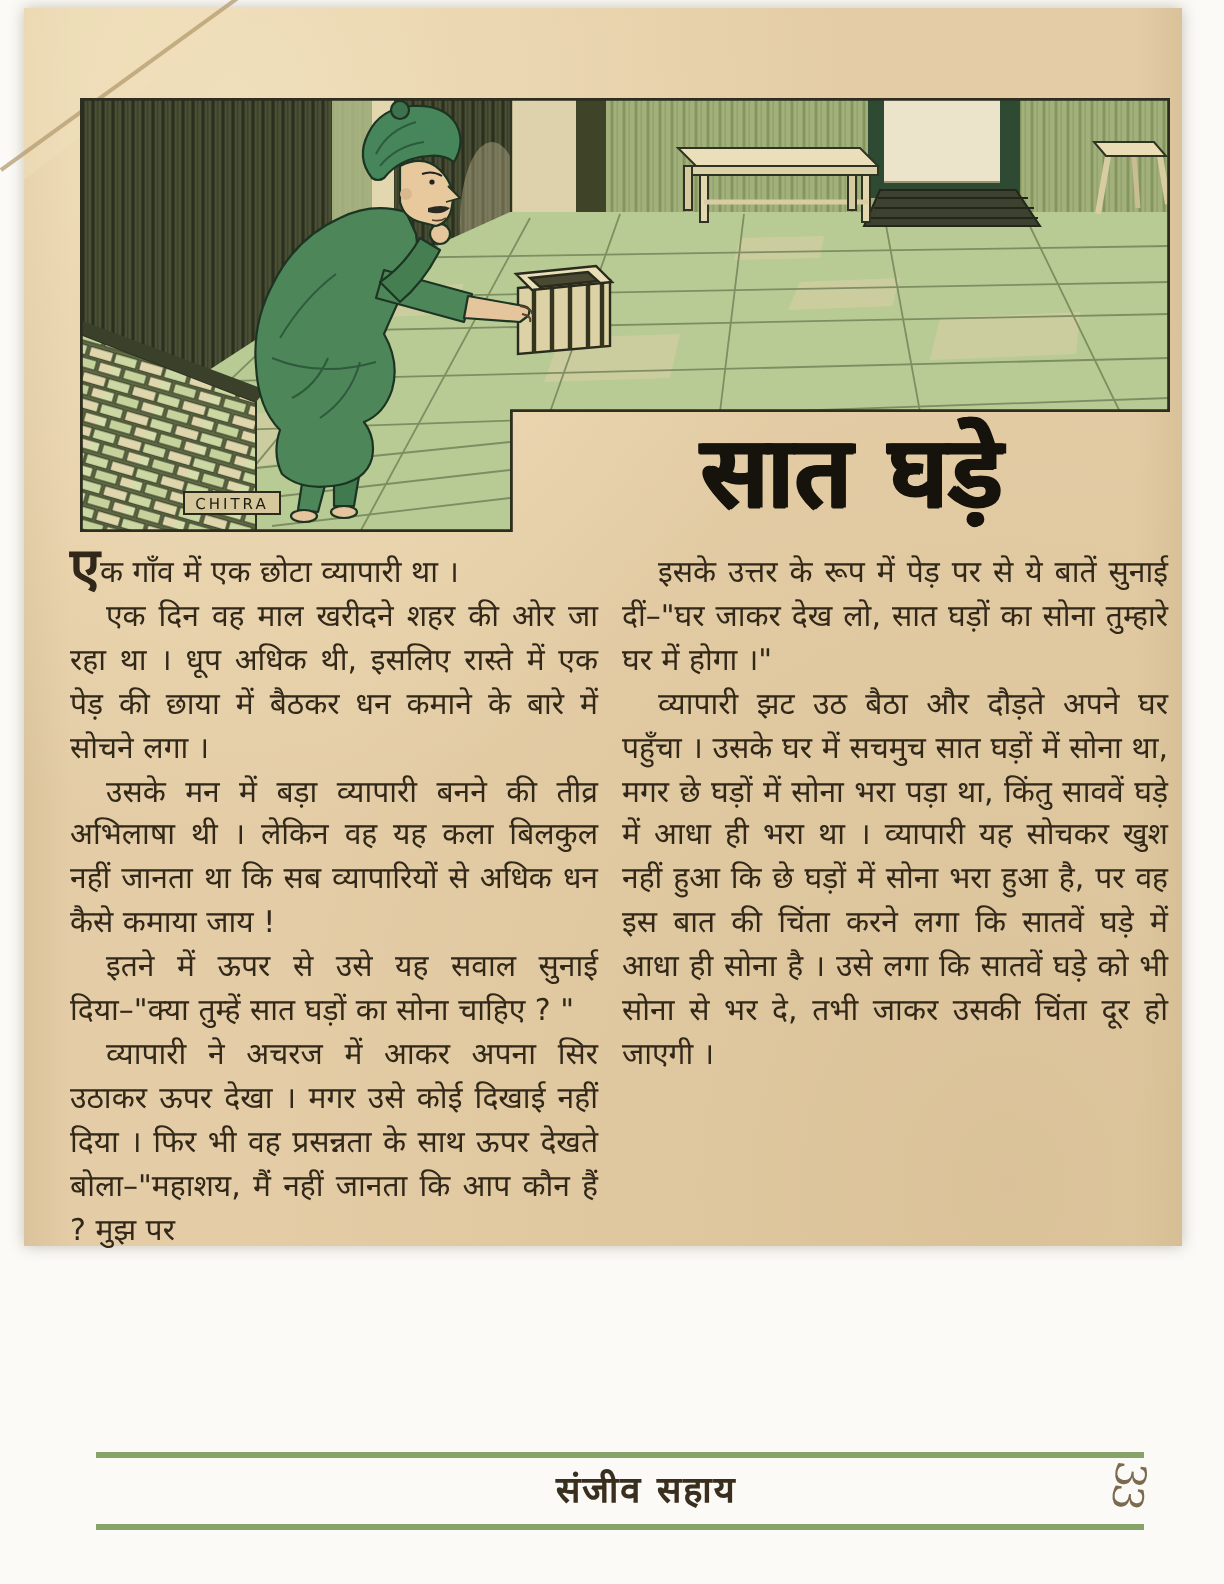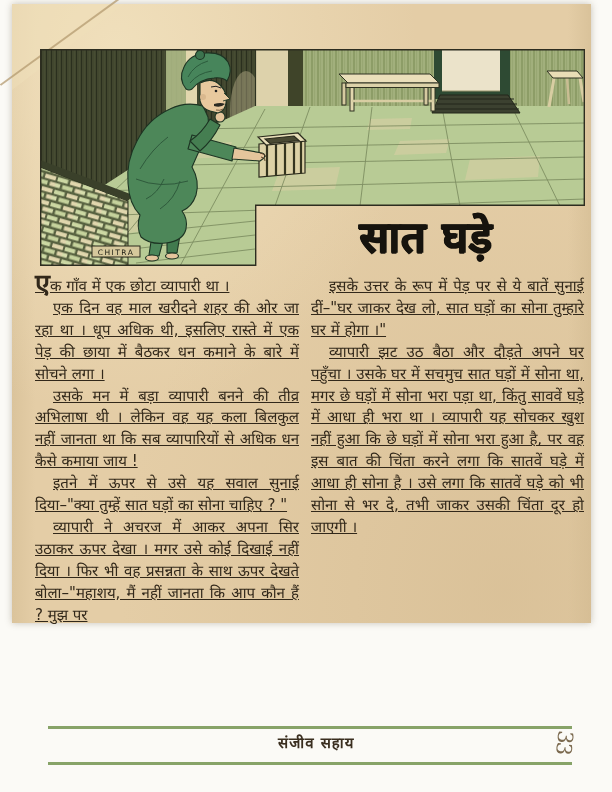--- a/index.html
+++ b/index.html
@@ -21,43 +21,43 @@
     position:absolute;left:-26px;top:36px;width:150px;height:1.5px;
     background:rgba(180,155,112,.75);transform:rotate(-36deg);
   }
   .crease-tri{
     position:absolute;left:0;top:0;width:0;height:0;opacity:.45;
     border-left:112px solid #f0e0ba;border-bottom:86px solid transparent;
   }
   .illustration{position:absolute;left:28px;top:45px;}
   .story-title{
     position:absolute;left:255px;top:200px;width:318px;margin:0;
-    text-align:center;font-size:43px;font-weight:bold;color:#16130d;
+    text-align:center;font-size:49px;font-weight:bold;color:#16130d;
     letter-spacing:1px;line-height:66px;
     text-shadow:1.3px 0 0 #16130d, -0.6px 0 0 #16130d, 0 0.7px 0 #16130d;
   }
   .col{
     position:absolute;top:272px;text-align:justify;
     font-size:15px;line-height:21.9px;color:#32281a;
     text-rendering:optimizeLegibility;
   }
   .col-left{left:23px;width:264px;}
   .col-right{left:299px;width:273px;}
-  .col p{margin:0;text-indent:18px;text-decoration:underline;}
+  .col p{margin:0;text-indent:18px;}
   .col p.flush{text-indent:0;}
   .dropcap{
     font-size:27px;font-weight:bold;line-height:0;position:relative;top:2px;
   }
   .rule{
     position:absolute;left:36px;width:524px;height:2.5px;background:#87a368;
   }
   .rule-top{top:722px;}
   .rule-bottom{top:758px;}
   .author{
-    position:absolute;left:266px;top:728px;font-size:15px;font-weight:bold;
+    position:absolute;left:266px;top:728px;font-size:18px;font-weight:bold;
     color:#3a2e1f;letter-spacing:1px;
   }
   .pagenum{
     position:absolute;left:541px;top:726px;font-size:21px;color:#6e5b3e;
     transform:rotate(97deg);font-family:"DejaVu Serif", serif;
     letter-spacing:-2px;opacity:.9;
   }
 </style>
 </head>
 <body>

